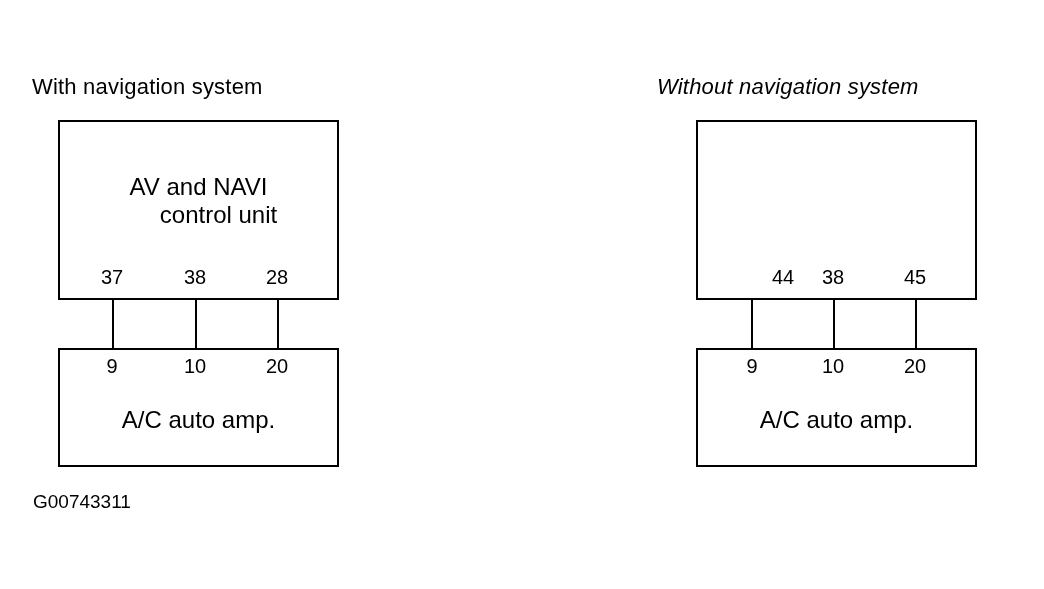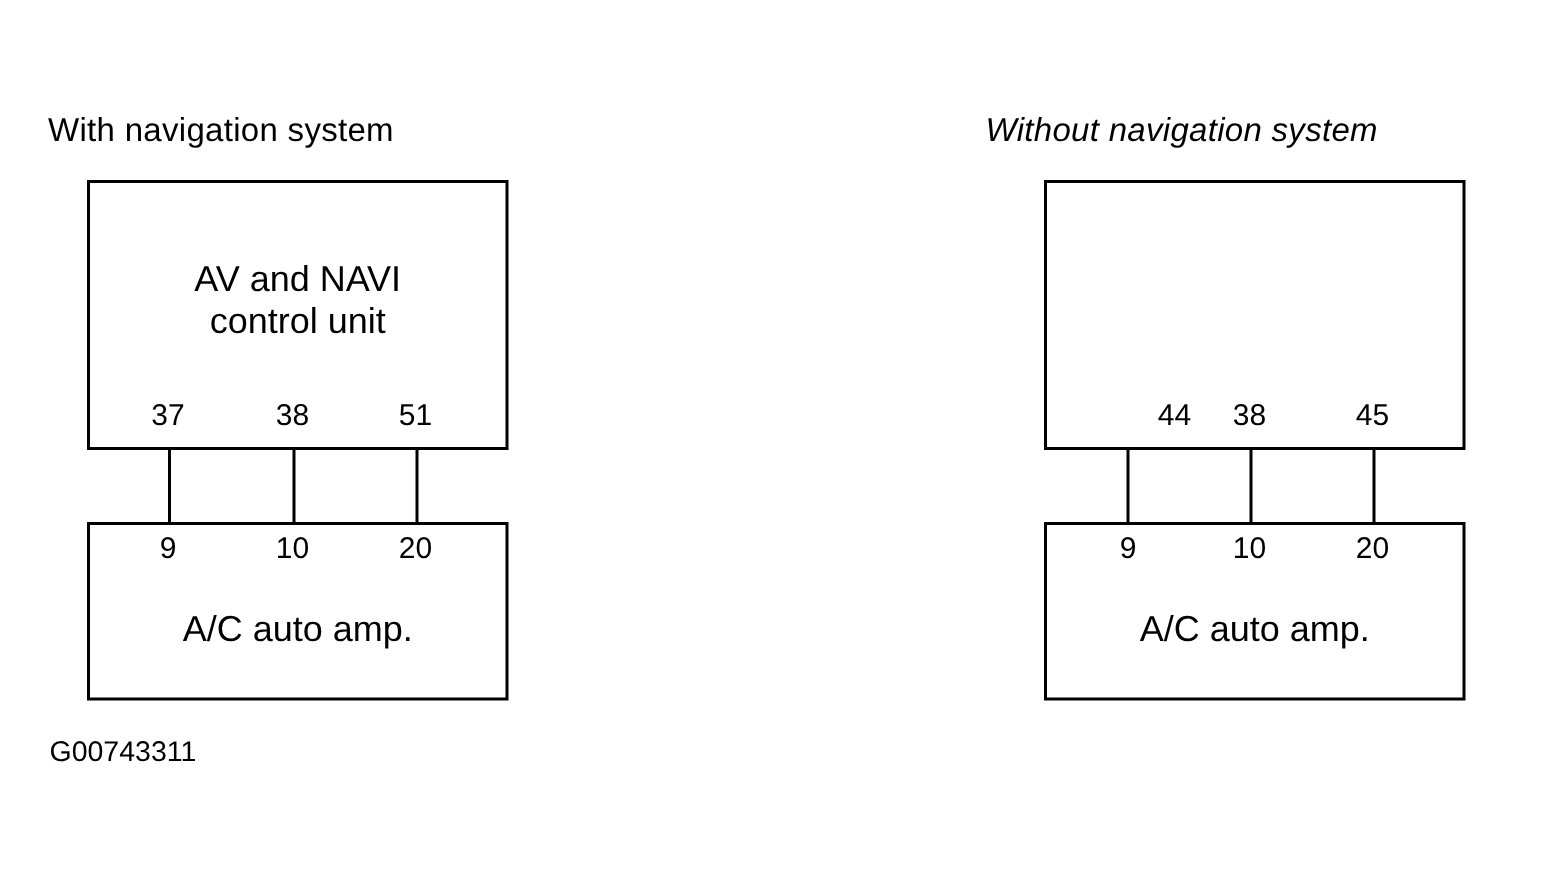--- a/index.html
+++ b/index.html
@@ -68,25 +68,25 @@
 </head>
 <body>
 
 <div class="canvas">
 
   <div class="group-title" style="left:32px; top:74px;">With navigation system</div>
 
   <div class="unit-box" style="left:58px; top:120px; width:281px; height:180px;"></div>
 
   <div class="unit-label" style="left:58px; top:172px; width:281px;">AV and NAVI</div>
-  <div class="unit-label" style="left:58px; top:200px; width:281px;">control unit</div>
+  <div class="unit-label" style="left:58px; top:200px; width:281px;padding-left:20px;">control unit</div>
 
   <div class="pin-label" style="left:90px; top:266px;">37</div>
   <div class="pin-label" style="left:173px; top:266px;">38</div>
-  <div class="pin-label" style="left:255px; top:266px;">51</div>
+  <div class="pin-label" style="left:255px; top:266px;">28</div>
 
   <div class="connector" style="left:112px; top:299px; height:50px;"></div>
   <div class="connector" style="left:195px; top:299px; height:50px;"></div>
   <div class="connector" style="left:277px; top:299px; height:50px;"></div>
 
   <div class="unit-box" style="left:58px; top:348px; width:281px; height:119px;"></div>
 
   <div class="pin-label" style="left:90px; top:355px;">9</div>
   <div class="pin-label" style="left:173px; top:355px;">10</div>
   <div class="pin-label" style="left:255px; top:355px;">20</div>

